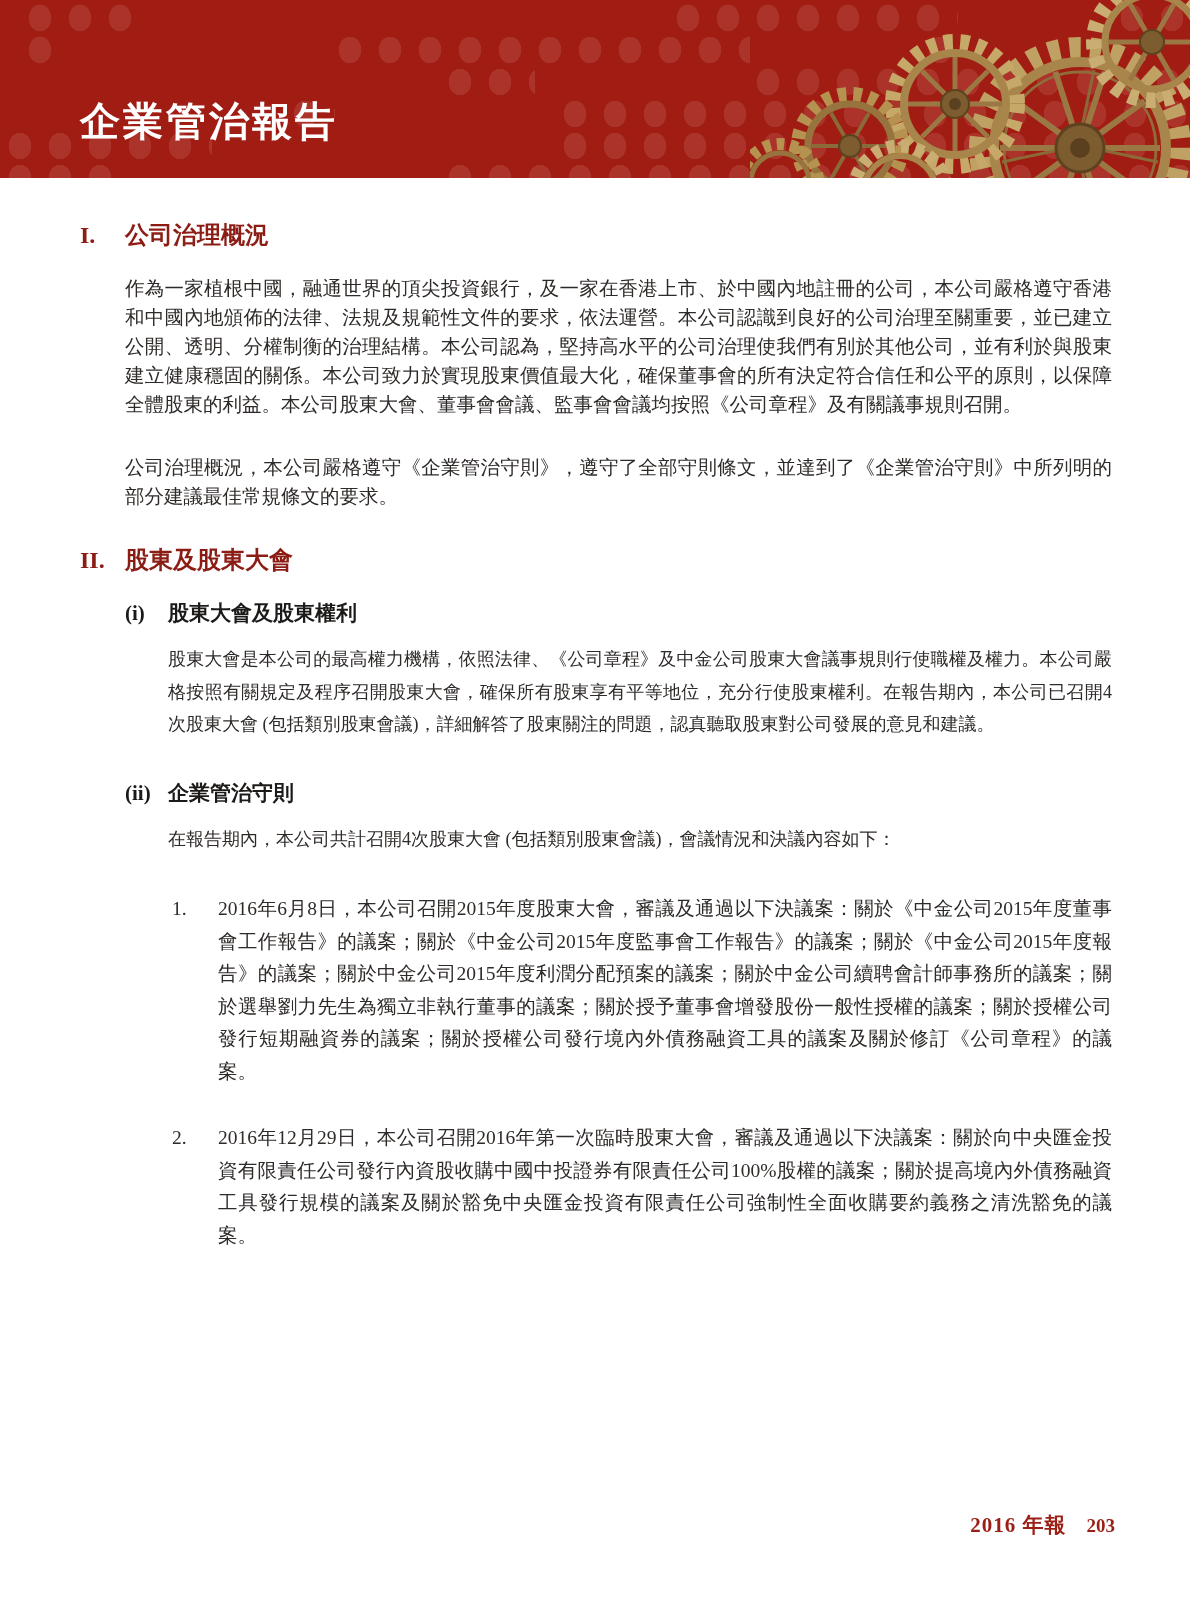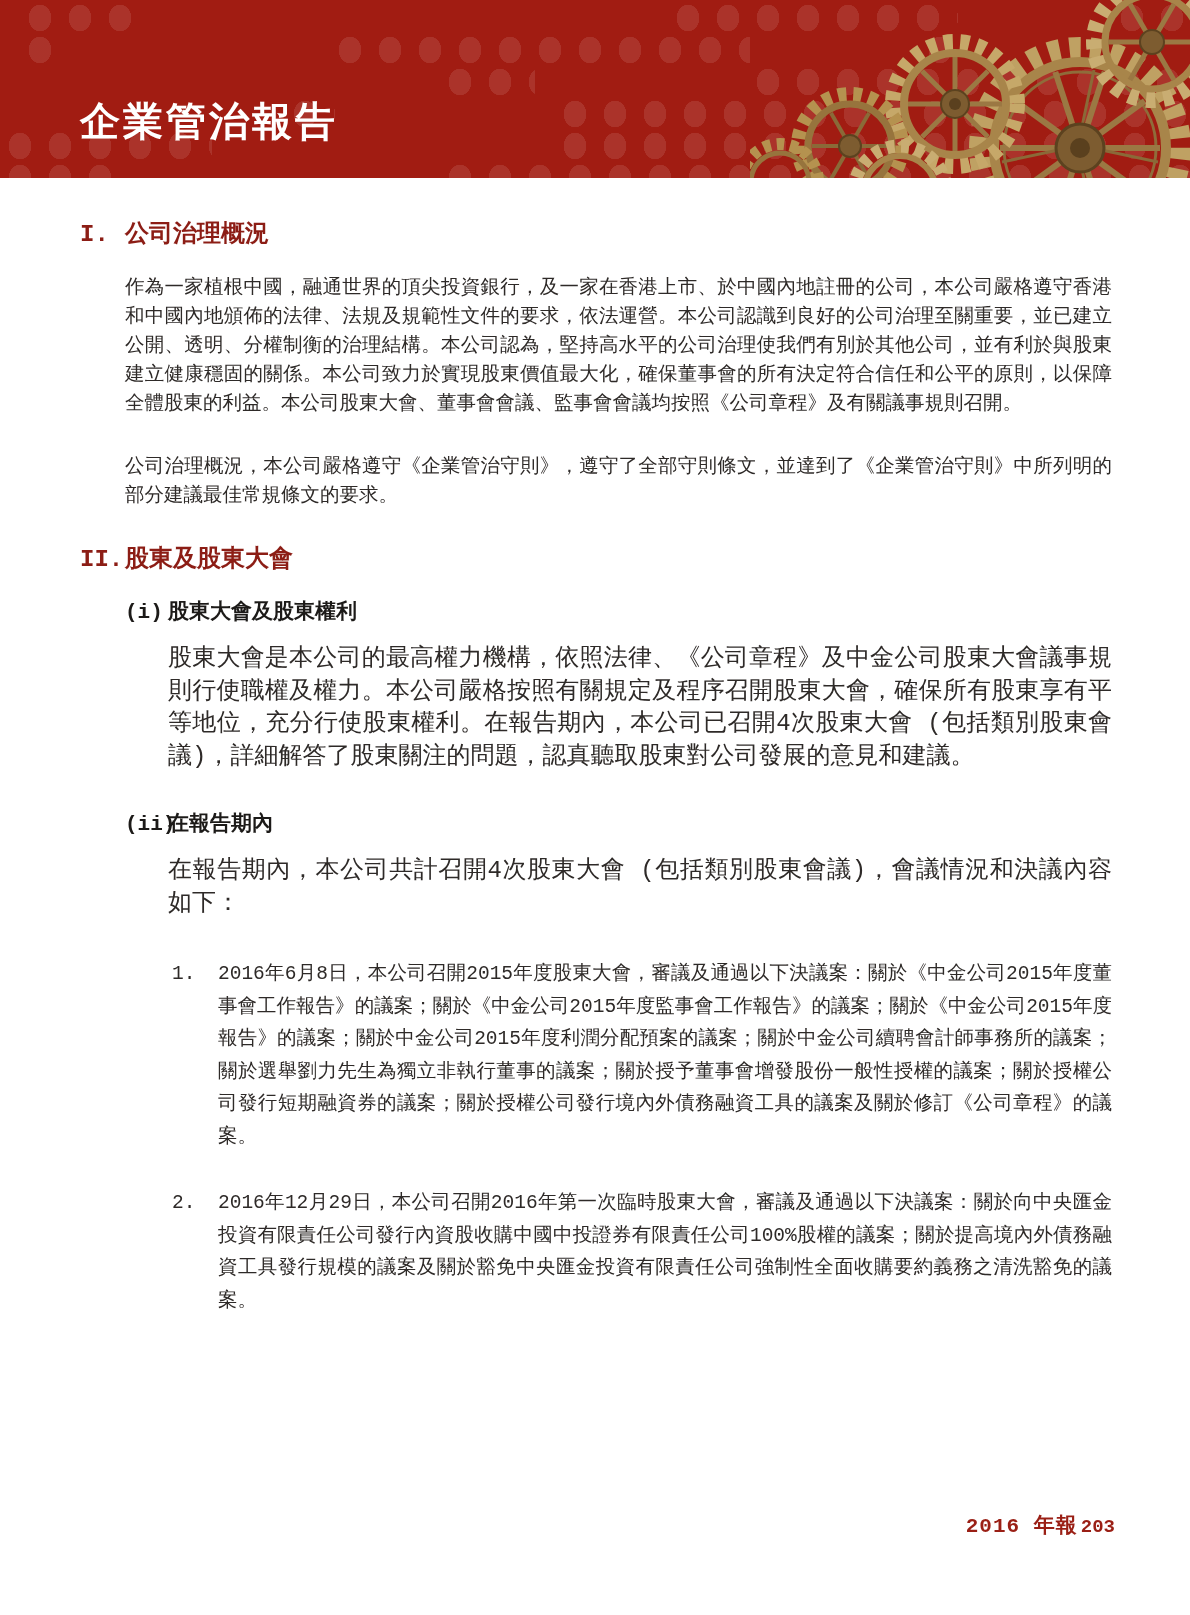--- a/index.html
+++ b/index.html
@@ -1,21 +1,21 @@
 <!DOCTYPE html>
 <html><head>
 <meta charset="utf-8">
 <style>
   html,body{margin:0;padding:0;background:#ffffff;}
   .page{
     position:relative;
     width:1190px;height:1615px;
     background:#ffffff;
     overflow:hidden;
-    font-family:Liberation Mono, monospace;
+    font-family:Liberation Serif, serif;
   }
 
   
   .banner{
     position:relative;
     width:100%;height:178px;
     background:#a11c12;
     overflow:hidden;
   }
   .dotrow{
@@ -67,42 +67,42 @@
     font-weight:bold;
     font-size:21px;
     line-height:28px;
     color:#1c1a18;
     margin:0 0 16px 45px;
   }
   .sub-head .sub-num{width:43px;flex-shrink:0;}
 
   .sub-p{
     margin:0 0 38px 88px;
-    font-size:24px;
+    font-size:18px;
     line-height:32.5px;
     text-align:justify;
   }
 
   .list{margin:0 0 0 92px;}
   .list-item{
     display:flex;
     margin-bottom:34px;
     font-size:19.5px;
     line-height:32.5px;
   }
   .list-item .num{width:46px;flex-shrink:0;}
   .list-item .txt{flex:1;text-align:justify;}
 
   
   .footer{
     position:absolute;
     top:1511px;right:75px;
     display:inline-flex;
     align-items:baseline;
-    gap:3px;
+    gap:20px;
     color:#9a1f15;
     font-weight:bold;
   }
   .footer .report{font-size:21px;letter-spacing:1px;}
   .footer .pageno{font-size:19px;}
 </style>
 </head>
 <body>
 
 <div class="page">
@@ -229,21 +229,21 @@
       </div>
 
       <div class="sub-head">
         <span class="sub-num">(i)</span>
         <span>股東大會及股東權利</span>
       </div>
       <p class="sub-p">股東大會是本公司的最高權力機構，依照法律、《公司章程》及中金公司股東大會議事規則行使職權及權力。本公司嚴格按照有關規定及程序召開股東大會，確保所有股東享有平等地位，充分行使股東權利。在報告期內，本公司已召開4次股東大會 (包括類別股東會議)，詳細解答了股東關注的問題，認真聽取股東對公司發展的意見和建議。</p>
 
       <div class="sub-head">
         <span class="sub-num">(ii)</span>
-        <span>在報告期內</span>
+        <span>企業管治守則</span>
       </div>
       <p class="sub-p">在報告期內，本公司共計召開4次股東大會 (包括類別股東會議)，會議情況和決議內容如下：</p>
 
       <div class="list">
         <div class="list-item">
           <span class="num">1.</span>
           <div class="txt">2016年6月8日，本公司召開2015年度股東大會，審議及通過以下決議案：關於《中金公司2015年度董事會工作報告》的議案；關於《中金公司2015年度監事會工作報告》的議案；關於《中金公司2015年度報告》的議案；關於中金公司2015年度利潤分配預案的議案；關於中金公司續聘會計師事務所的議案；關於選舉劉力先生為獨立非執行董事的議案；關於授予董事會增發股份一般性授權的議案；關於授權公司發行短期融資券的議案；關於授權公司發行境內外債務融資工具的議案及關於修訂《公司章程》的議案。</div>
         </div>
         <div class="list-item">
           <span class="num">2.</span>

